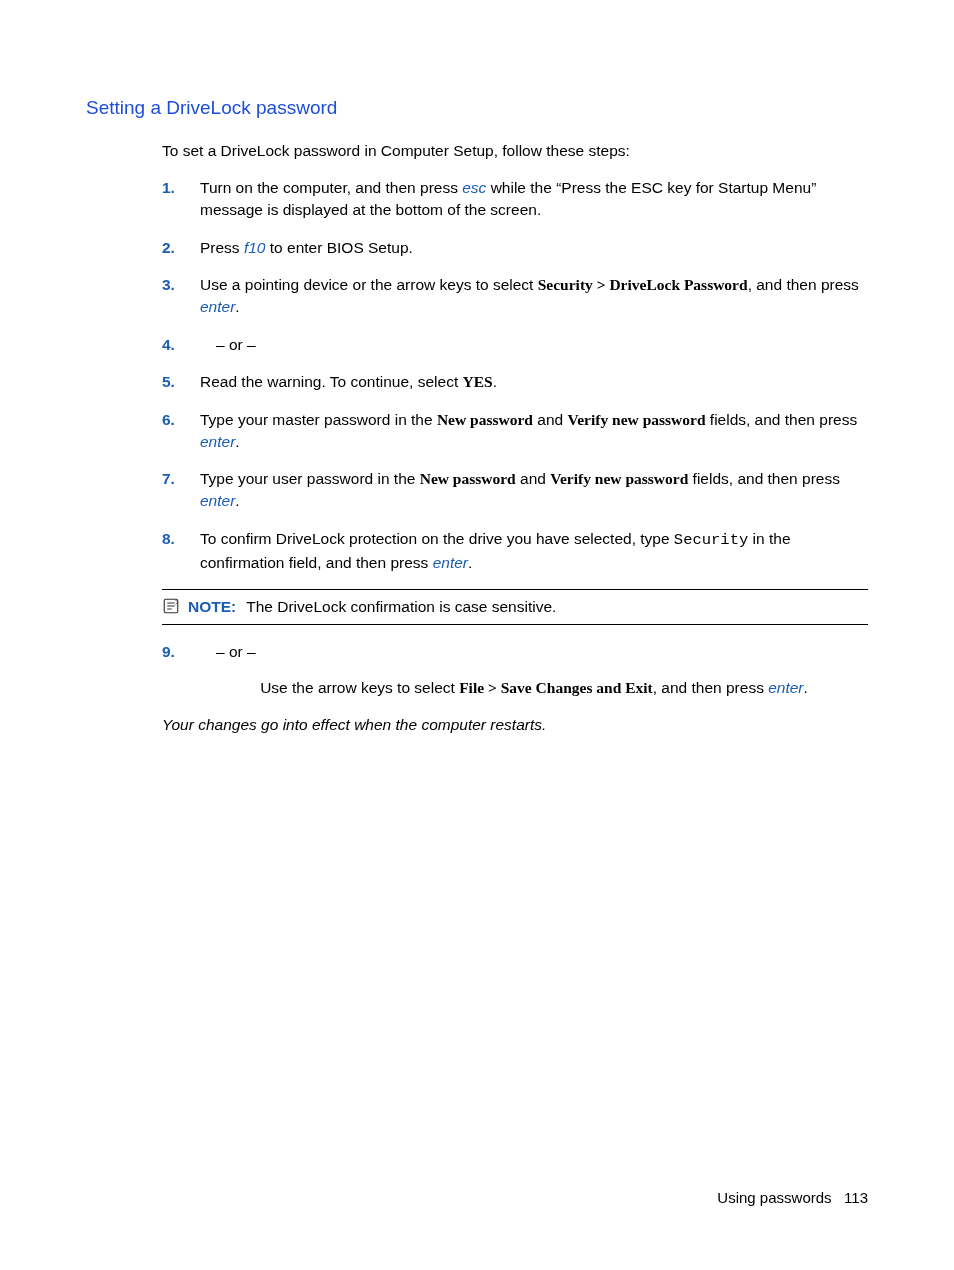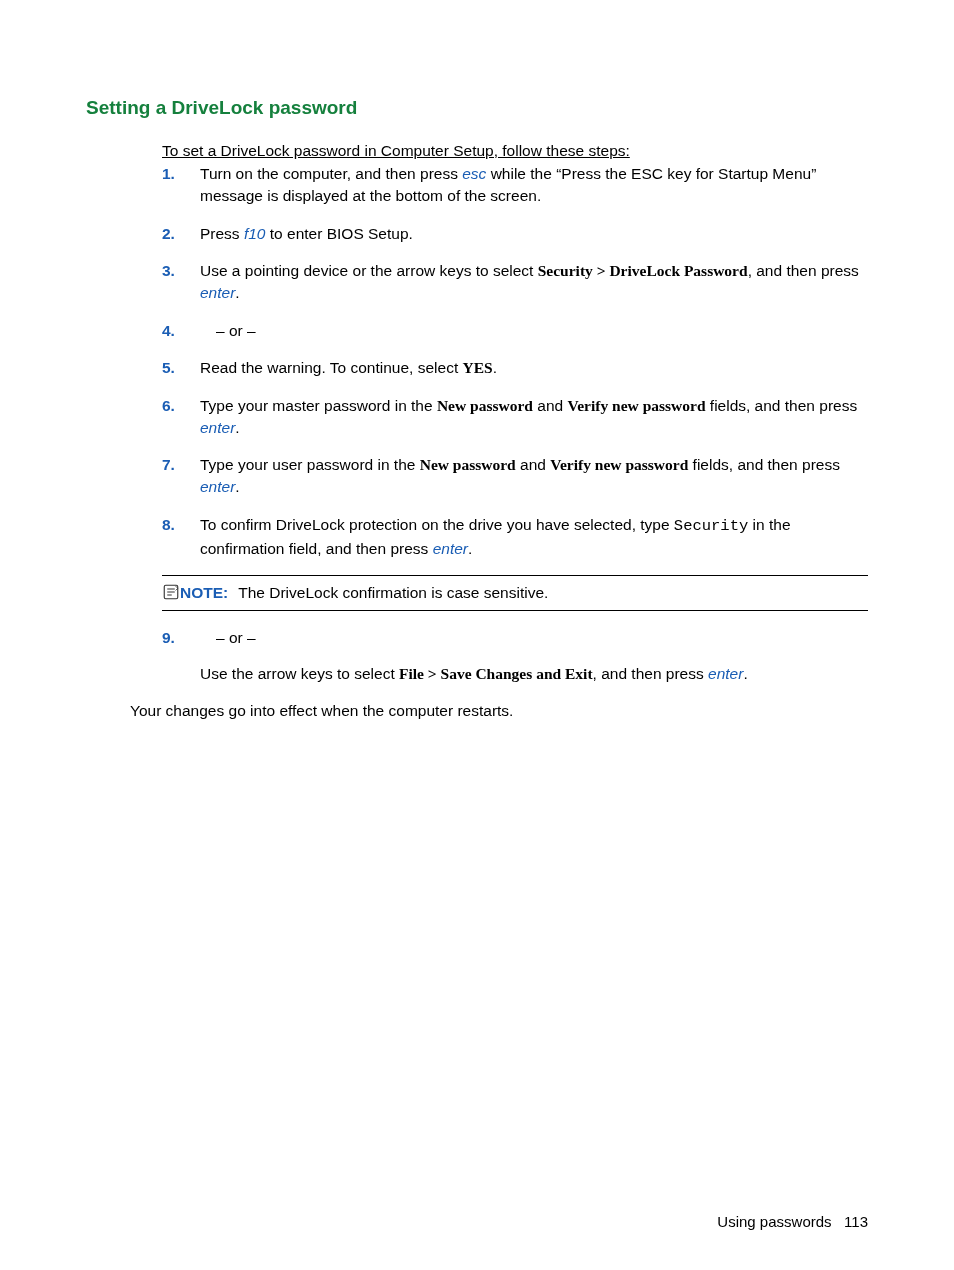--- a/index.html
+++ b/index.html
@@ -8,29 +8,28 @@
       height: 1270px;
       font-family: Arial, Helvetica, sans-serif;
       font-size: 15.5px;
       line-height: 1.4;
       color: #000;
       background: #fff;
       position: relative;
       padding: 95px 86px 60px 86px;
     }
     .heading {
-      color: #15803d;
+      color: #1d4ed8;
       font-size: 19px;
-      font-weight: bold;
+      font-weight: normal;
       margin-bottom: 18px;
     }
     .intro {
       margin-left: 76px;
-      margin-bottom: 2px;
-      text-decoration: underline;
+      margin-bottom: 16px;
     }
     ol.steps {
       list-style: none;
       margin-left: 76px;
     }
     ol.steps > li {
       position: relative;
       padding-left: 38px;
       margin-bottom: 16px;
     }
@@ -38,43 +37,44 @@
       position: absolute;
       left: 0;
       top: 0;
       color: #1a5db4;
       font-weight: bold;
     }
     .kw { color: #1a5db4; font-style: italic; }
     .b { font-weight: bold; font-family: Liberation Serif, serif; }
     .mono { font-family: "Courier New", monospace; }
     .or { margin: 14px 16px; }
-    .sub { margin-top: 14px; }
+    .sub { margin-top: 14px; text-align: center; }
     .note-wrap {
       margin-left: 76px;
       border-top: 1px solid #000;
       border-bottom: 1px solid #000;
       padding: 6px 0 6px 0;
       margin-bottom: 16px;
       display: flex;
       align-items: flex-start;
-      gap: 0;
+      gap: 8px;
     }
     .note-icon {
       width: 18px; height: 18px; flex: 0 0 18px;
       margin-top: 1px;
     }
     .note-label { color: #1a5db4; font-weight: bold; margin-right: 10px; }
     .closing {
-      margin-left: 44px;
+      margin-left: 76px;
       margin-top: 2px;
+      font-style: italic;
     }
     .footer {
       position: absolute;
-      bottom: 38px;
+      bottom: 62px;
       right: 86px;
       font-size: 15px;
     }
   </style>
 </head>
 <body>
 
 <div class="heading">Setting a DriveLock password</div>
 
 <p class="intro">To set a DriveLock password in Computer Setup, follow these steps:</p>

